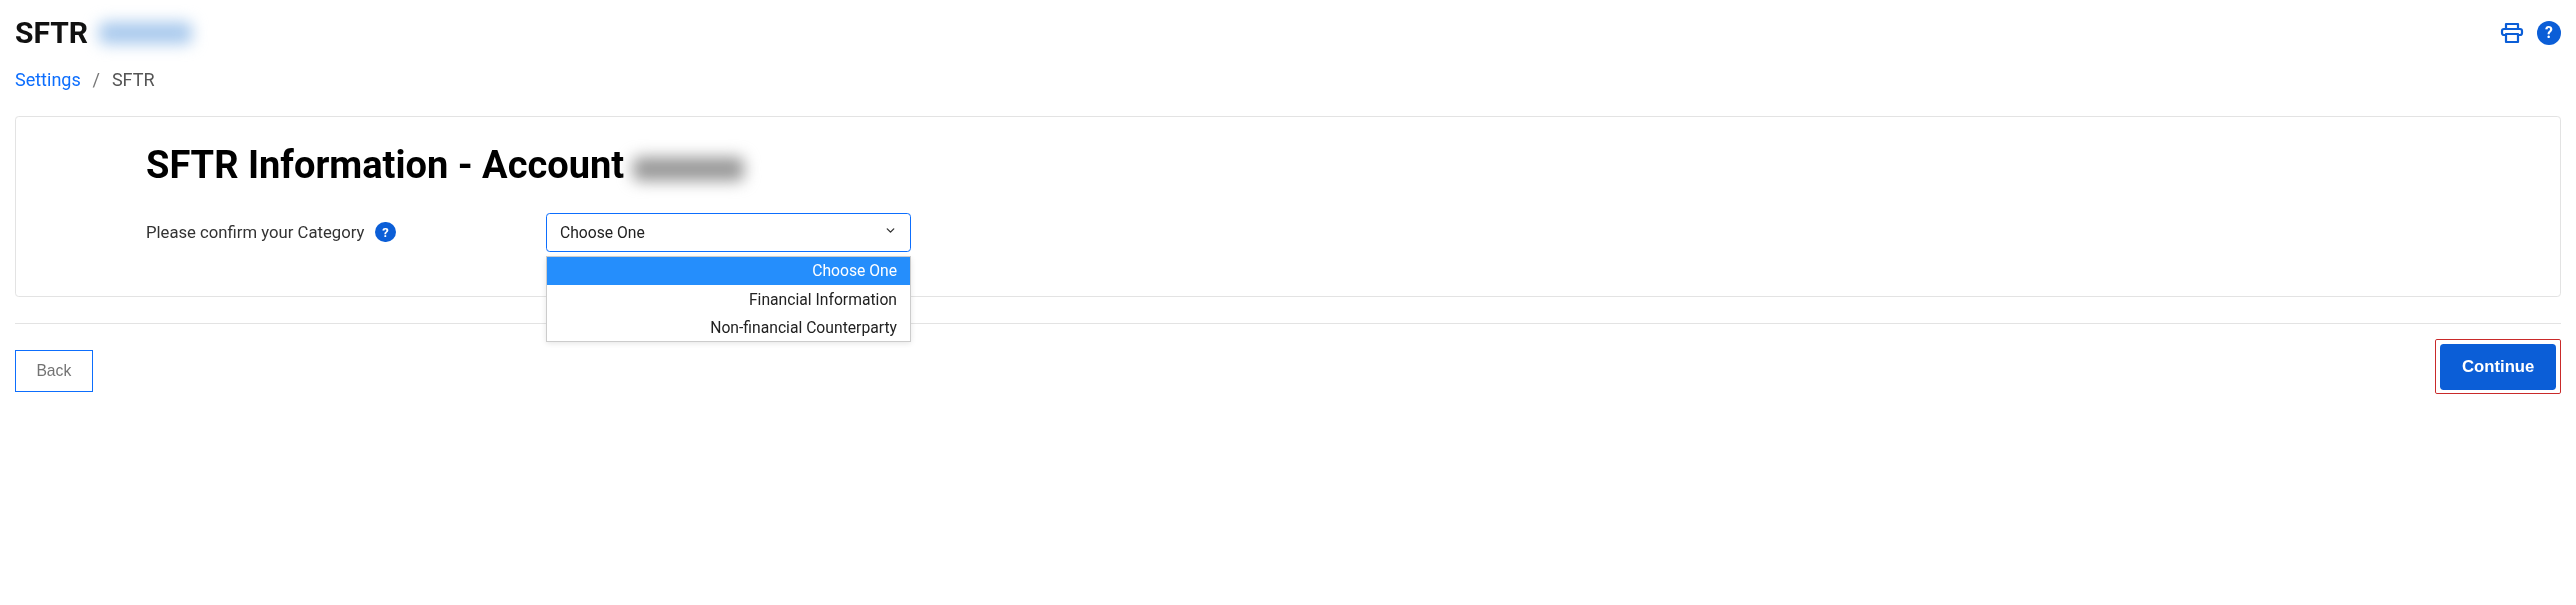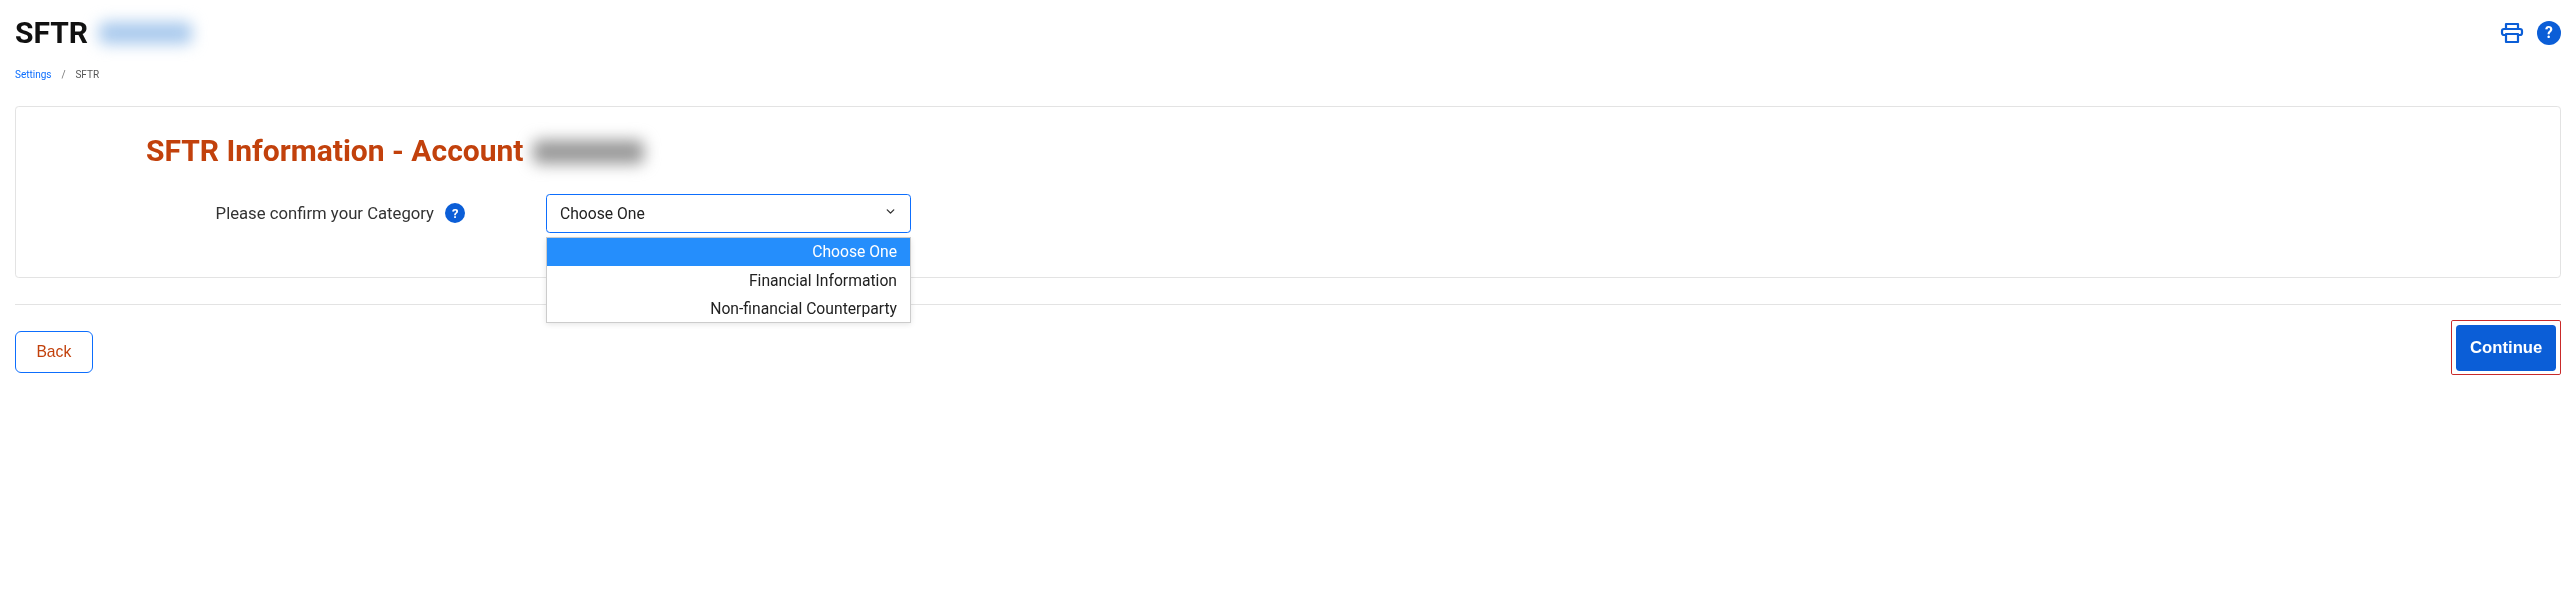--- a/index.html
+++ b/index.html
@@ -37,21 +37,21 @@
       gap: 13px;
       align-items: center;
     }
     .icon-btn {
       cursor: pointer;
       display: flex;
       align-items: center;
       justify-content: center;
     }
     .breadcrumb {
-      font-size: 10px;
+      font-size: 18px;
       margin-bottom: 26px;
     }
     .breadcrumb .bc-link {
       color: #0d6efd;
       text-decoration: none;
       cursor: pointer;
     }
     .breadcrumb .bc-sep {
       color: #777;
       margin: 0 7.4px;
@@ -66,23 +66,23 @@
       margin-bottom: 26px;
       position: relative;
     }
     .card-title-row {
       display: flex;
       align-items: baseline;
       gap: 9.3px;
       margin-bottom: 26px;
     }
     .card-title {
-      font-size: 30px;
-      font-weight: 700;
-      color: #c2410c;
+      font-size: 38px;
+      font-weight: 700;
+      color: #000000;
     }
     .card-title-blur {
       width: 111px;
       height: 24px;
       background: #999;
       filter: blur(7.4px);
       border-radius: 5.6px;
       position: relative;
       top: 3.7px;
     }
@@ -91,21 +91,20 @@
       align-items: center;
       gap: 11px;
     }
     .form-label {
       font-size: 16.7px;
       color: #333;
       width: 389px;
       display: flex;
       align-items: center;
       gap: 11px;
-      justify-content: center;
     }
     .info-circle {
       width: 20.4px;
       height: 20.4px;
       border-radius: 50%;
       background: #0b5ed7;
       color: #fff;
       font-size: 13px;
       font-weight: 700;
       display: inline-flex;
@@ -158,39 +157,39 @@
       border-top: 0.9px solid #e3e3e3;
       margin: 0 0 15px 0;
     }
     .footer-row {
       display: flex;
       justify-content: space-between;
       align-items: center;
     }
     .btn-outline {
       border: 0.9px solid #0d6efd;
-      color: #c2410c;
-      background: #fff;
-      border-radius: 6px;
+      color: #737373;
+      background: #fff;
+      border-radius: 0;
       padding: 11px 20.4px;
       font-size: 15.7px;
       cursor: pointer;
       margin-top: 8px;
     }
     .btn-primary-wrap {
       border: 1.9px solid #c92a2a;
       padding: 3.7px;
       border-radius: 1.9px;
     }
     .btn-primary {
       background: #0b5ed7;
       color: #fff;
       border: none;
       border-radius: 3.7px;
-      padding: 13px 14px;
+      padding: 13px 22px;
       font-size: 16.7px;
       font-weight: 600;
       cursor: pointer;
     }
     .help-circle {
       width: 24px;
       height: 24px;
       border-radius: 50%;
       background: #0b5ed7;
       color: #fff;

